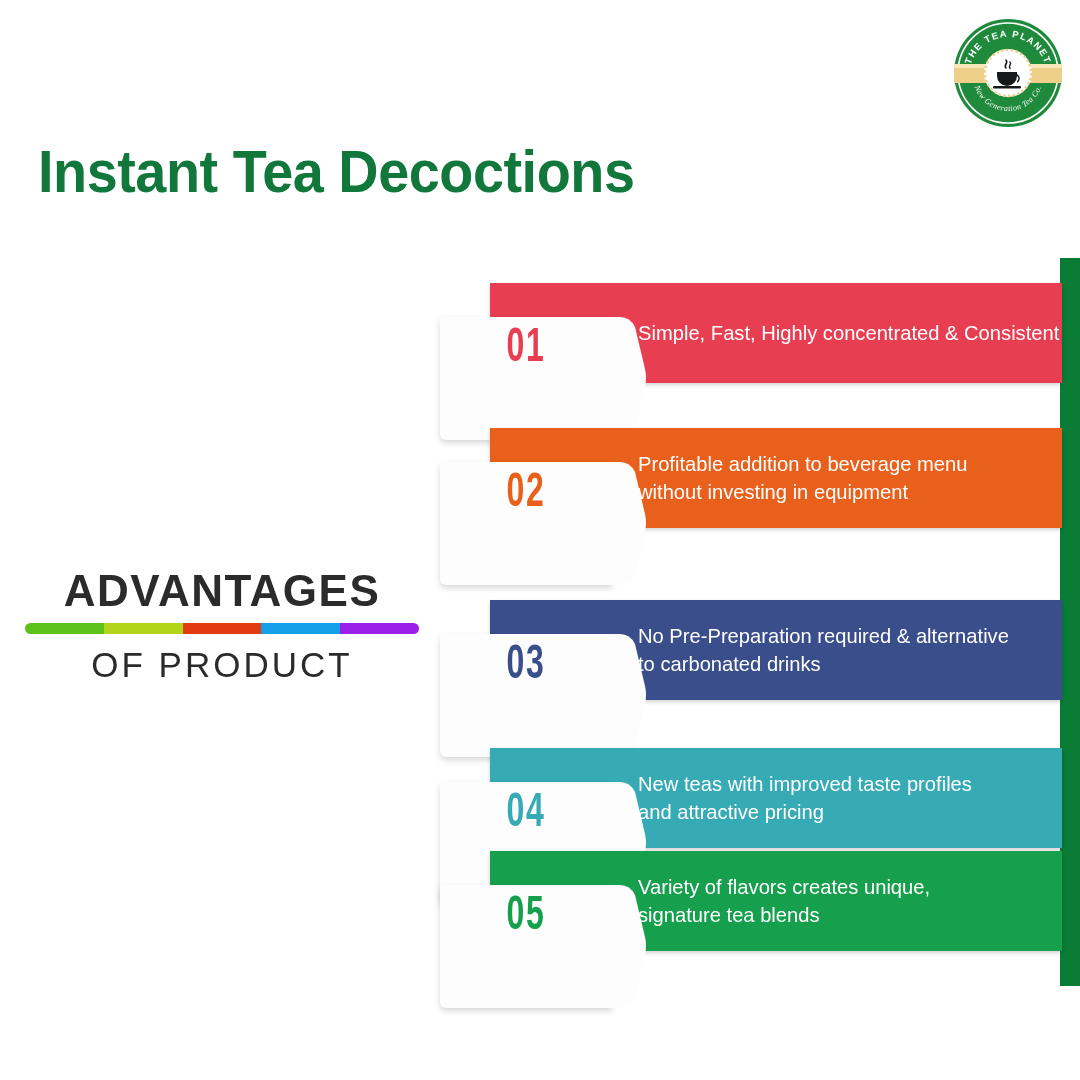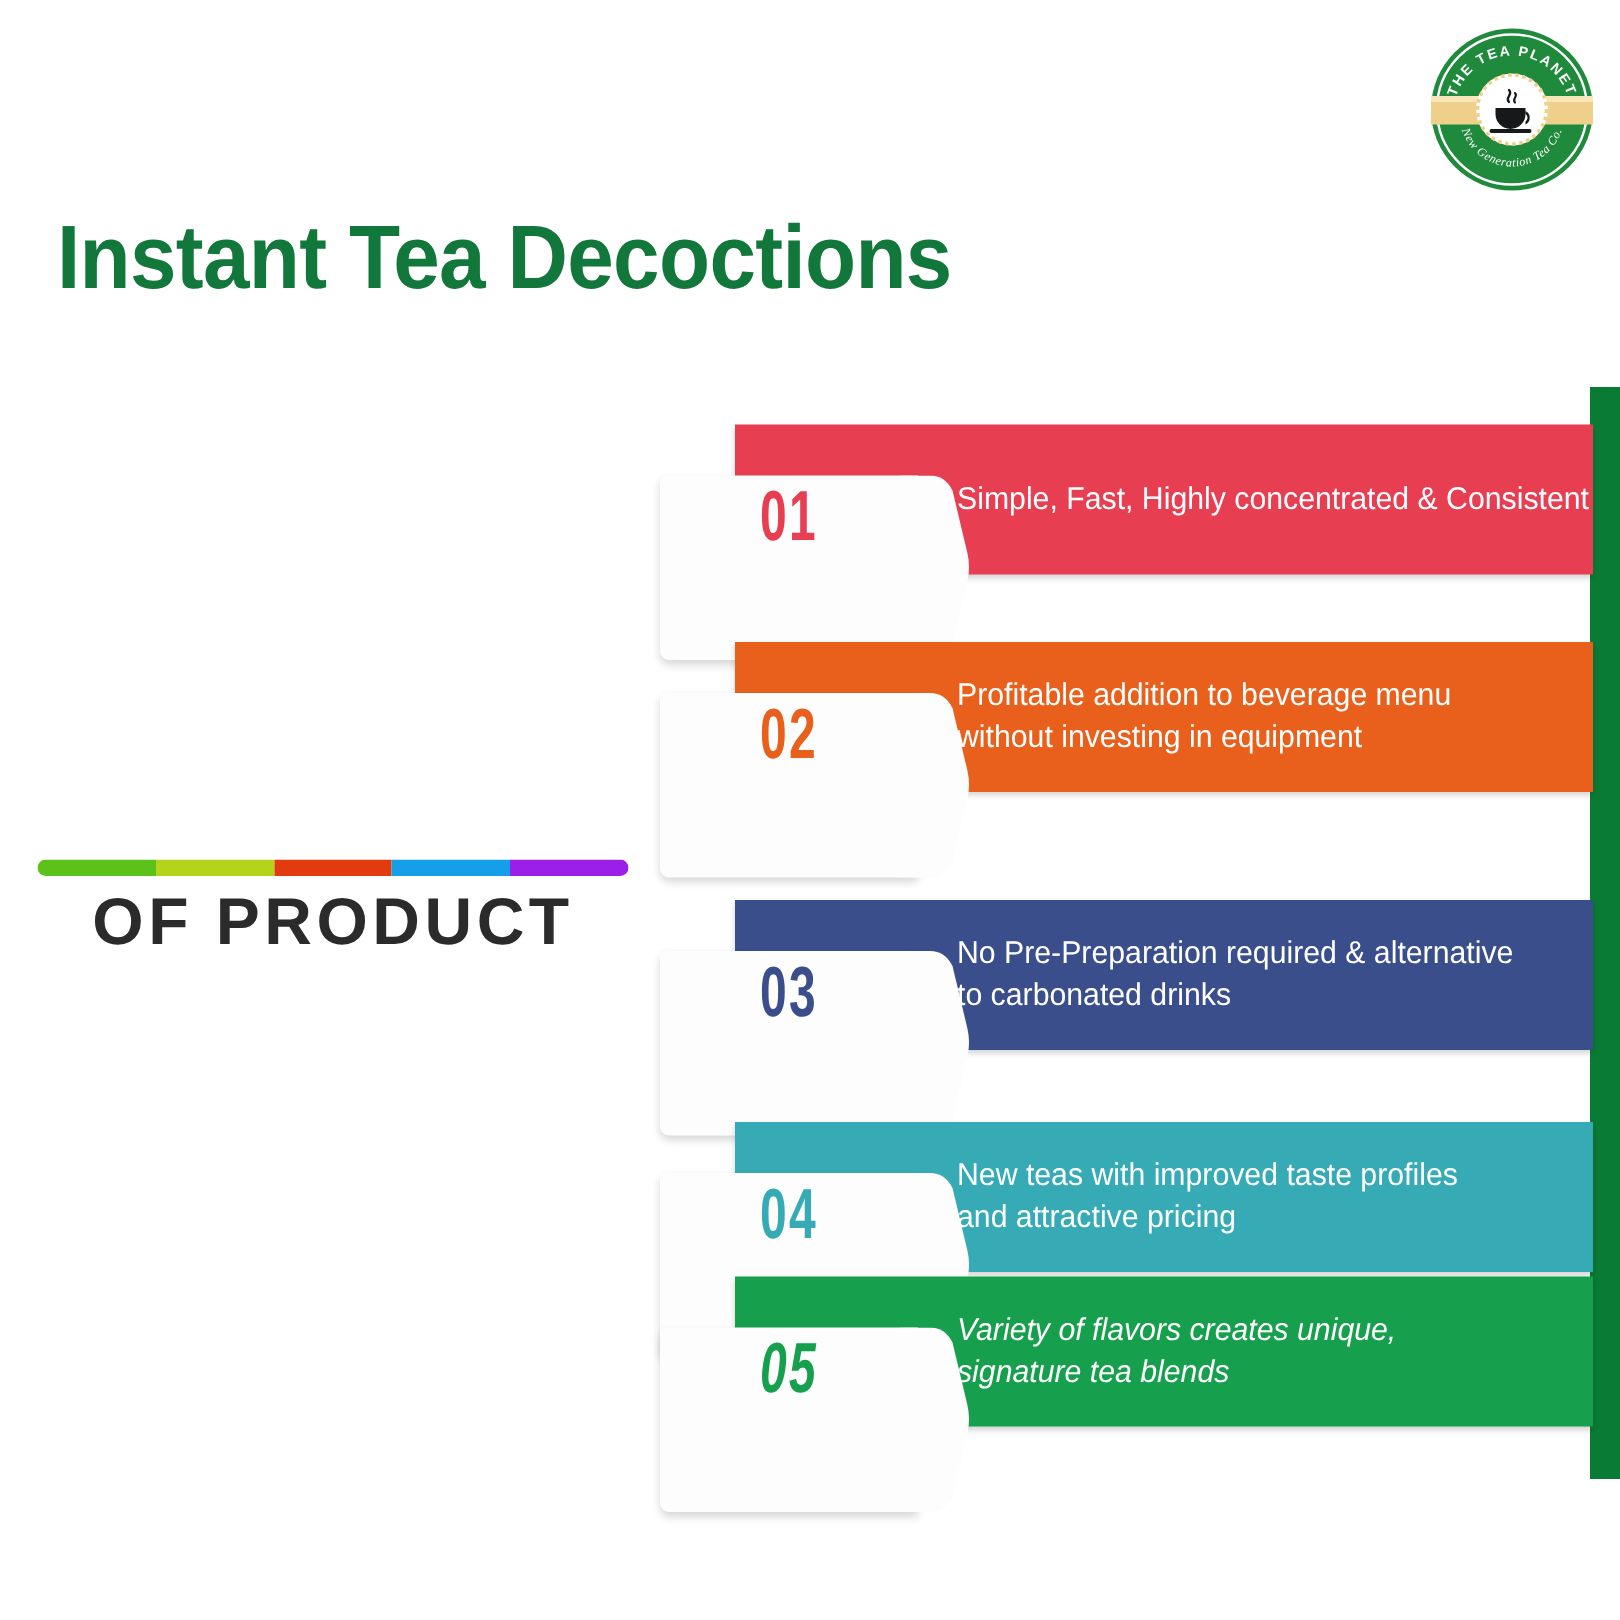--- a/index.html
+++ b/index.html
@@ -40,21 +40,21 @@
     font-size:44px;line-height:50px;font-weight:700;letter-spacing:1.5px;
     color:#2b2b2b;
   }
   #adv-bar{
     margin:7px auto 10px auto;
     width:394px;height:11px;border-radius:6px;overflow:hidden;
     display:flex;
   }
   #adv-bar span{display:block;height:100%;}
   #adv-line2{
-    font-size:44px;line-height:42px;font-weight:700;letter-spacing:3px;
+    font-size:35px;line-height:42px;font-weight:400;letter-spacing:3px;
     color:#2b2b2b;
   }
 
   
   #green-spine{
     position:absolute;left:1060px;top:258px;width:20px;height:728px;
     background:#0A7B35;
   }
 
   
@@ -131,20 +131,21 @@
       </text>
       <text font-family="Liberation Serif, serif" font-size="8" font-style="italic" fill="#ffffff" letter-spacing="0.4">
         <textPath href="#arcBot" startOffset="50%" text-anchor="middle">New Generation Tea Co.</textPath>
       </text>
     </svg>
   </div>
 
   <div id="page-title" style="color: rgb(18, 119, 58);">Instant Tea Decoctions</div>
 
   <div id="advantages">
+    <div id="adv-line1" style="color: rgb(43, 43, 43);">ADVANTAGES</div>
     <div id="adv-bar">
         <span style="background: rgb(92, 193, 25); flex: 1 1 0px;"></span>
         <span style="background: rgb(180, 212, 26); flex: 1 1 0px;"></span>
         <span style="background: rgb(226, 59, 16); flex: 1 1 0px;"></span>
         <span style="background: rgb(21, 159, 232); flex: 1 1 0px;"></span>
         <span style="background: rgb(155, 31, 232); flex: 1 1 0px;"></span>
       </div>
     <div id="adv-line2" style="color: rgb(43, 43, 43);">OF PRODUCT</div>
   </div>
 
@@ -203,21 +204,21 @@
         <div class="card"></div>
         <div class="card-point"><svg width="46" height="123" viewBox="0 0 46 123">
             <path d="M0,0 H20 Q30,0 35,10 L45,52 Q47,61 45,70 L35,113 Q30,123 20,123 H0 Z" fill="#fdfdfd"></path>
           </svg></div>
         <div class="num" style="color: rgb(54, 171, 181);">04</div>
         <div class="txt">
           <span>New teas with improved taste profiles</span>
           <span>and attractive pricing</span>
         </div>
       </div>
-      <div class="row" style="top: 843px; font-style: italic;">
+      <div class="row" style="top: 843px;">
         <div class="banner" style="background: rgb(22, 160, 77);"></div>
         <div class="fold"><svg width="48" height="66" viewBox="0 0 48 66">
             <polygon points="0,66 48,66 48,0" fill="#0E6E36"></polygon>
           </svg></div>
         <div class="card"></div>
         <div class="card-point"><svg width="46" height="123" viewBox="0 0 46 123">
             <path d="M0,0 H20 Q30,0 35,10 L45,52 Q47,61 45,70 L35,113 Q30,123 20,123 H0 Z" fill="#fdfdfd"></path>
           </svg></div>
         <div class="num" style="color: rgb(22, 160, 77);">05</div>
         <div class="txt">

